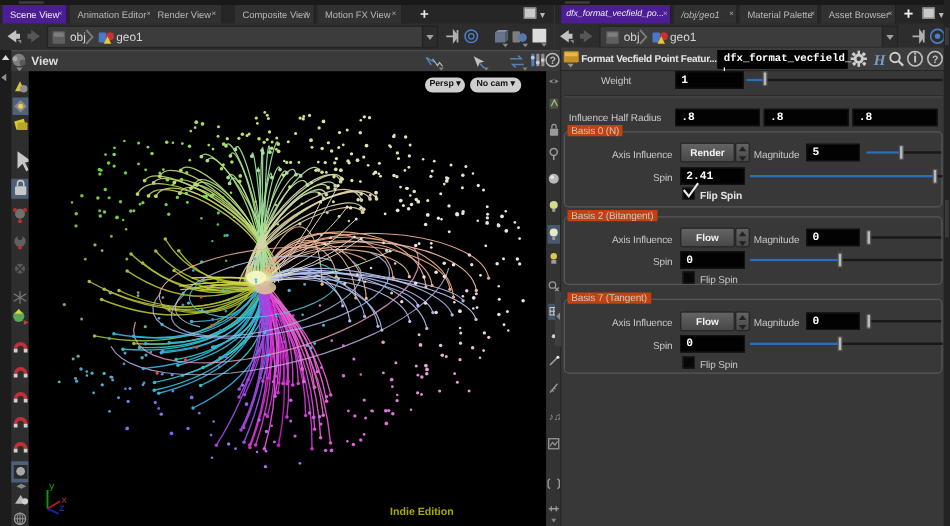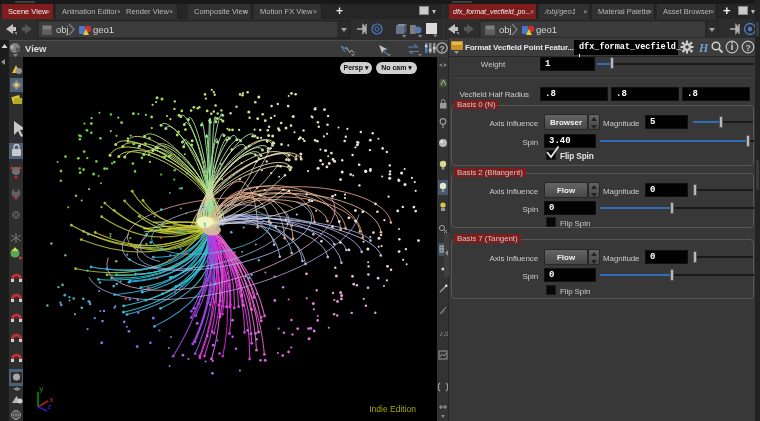--- a/index.html
+++ b/index.html
@@ -1,26 +1,26 @@
 <!DOCTYPE html>
 <html><head><meta charset="utf-8"><style>
 *{margin:0;padding:0;box-sizing:border-box}
 html,body{width:760px;height:421px;overflow:hidden;background:#333;font-family:"Liberation Sans",sans-serif}
 .abs{position:absolute}
 .tab{position:absolute;top:4px;height:15px;font-size:7.5px;color:#b8b8b8;background:#313131;border-right:1px solid #1f1f1f;line-height:15px;padding-left:6px;padding-right:11px;white-space:nowrap;overflow:hidden}
 .tab .x{position:absolute;right:4px;top:0;color:#b0b0b0;font-size:6.5px}
-.tab.active{background:#7f1d1d;color:#efefef}
+.tab.active{background:#4c1d95;color:#efefef}
 .tab.italic{font-style:italic}
 .field{position:absolute;background:#020202;color:#fff;font-family:"Liberation Mono",monospace;font-size:9px;font-weight:bold;line-height:13px;padding-left:4px;border:1px solid #111}
 .lbl{position:absolute;color:#c9c9c9;font-size:8px;letter-spacing:-0.1px;text-align:right;line-height:10px}
 .track{position:absolute;height:2px;background:#191919}
 .bluet{position:absolute;height:2px;background:#2e6db8}
 .handle{position:absolute;width:4px;height:12px;background:#b9b9b9;border:1px solid #555;border-radius:1px}
 .grp{position:absolute;border:1px solid #575757;border-radius:4px}
-.grplbl{position:absolute;background:#7f1d1d;color:#c9c9c9;font-size:8px;letter-spacing:-0.1px;padding:0 3px;line-height:9px}
+.grplbl{position:absolute;background:#c2410c;color:#c9c9c9;font-size:8px;letter-spacing:-0.1px;padding:0 3px;line-height:9px}
 .dd{position:absolute;background:linear-gradient(#646464,#484848);border:1px solid #272727;border-radius:2px;color:#f2f2f2;font-size:8px;font-weight:bold;text-align:center}
 .cb{position:absolute;width:10px;height:10px;background:#070707;border:1px solid #1a1a1a}
 </style></head><body>
 
 <div class="abs" style="left:0;top:0;width:760px;height:4px;background:#191919"></div>
 <div class="abs" style="left:15px;top:1px;width:20px;height:2px;background:#3d3d3d"></div>
 <div class="abs" style="left:452px;top:1px;width:20px;height:2px;background:#3d3d3d"></div>
 
 <div class="abs" style="left:0;top:4px;width:443px;height:15px;background:#262626"></div>
 <div class="tab active" style="left:2px;width:52px">Scene View<span class="x" style="right:3px">×</span></div>
@@ -1002,21 +1002,21 @@
 <div class="abs" style="left:340px;top:62px;width:32px;height:12px;background:#cfcfcf;border-radius:6px;color:#111;font-size:7px;font-weight:bold;line-height:12px;text-align:center">Persp ▾</div>
 <div class="abs" style="left:376px;top:62px;width:41px;height:12px;background:#cfcfcf;border-radius:6px;color:#111;font-size:7px;font-weight:bold;line-height:12px;text-align:center">No cam ▾</div>
 <svg class="abs" style="left:23px;top:380px" width="40" height="38">
   <path d="M15 27 L15 12" stroke="#00a000" stroke-width="1.5"></path>
   <path d="M15 27 L25 21" stroke="#b02020" stroke-width="1.5"></path>
   <path d="M15 27 L24 31" stroke="#2020c0" stroke-width="1.5"></path>
   <text x="16" y="11" font-size="8" fill="#00b000" font-family="Liberation Mono">y</text>
   <text x="26" y="22" font-size="8" fill="#c03030" font-family="Liberation Mono">x</text>
   <text x="24" y="29" font-size="8" fill="#3030d0" font-family="Liberation Mono">z</text>
 </svg>
-<div class="abs" style="left:330px;top:404px;width:86px;text-align:right;color:#a8a800;font-size:8.5px;font-weight:normal">Indie Edition</div>
+<div class="abs" style="left:312px;top:404px;width:86px;text-align:left;color:#a8a800;font-size:8.5px;font-weight:bold">Indie Edition</div>
 
 <div class="abs" style="left:437px;top:57px;width:12px;height:364px;background:#333"></div>
 <svg class="abs" style="left:437px;top:57px" width="12" height="364">
     <rect x="11" y="0" width="1.5" height="364" fill="#4a4a4a"></rect>
 <path d="M2 8 q4 -3 8 0 q-4 3 -8 0" fill="#888"></path>
     <circle cx="6" cy="8" r="1.2" fill="#333"></circle>
 <rect x="2.5" y="22" width="7" height="8" rx="1" fill="#49543e"></rect>
     <path d="M4 28 l2.5 -5 l2.5 5" stroke="#a8b488" fill="none" stroke-width="1"></path>
 <rect x="3" y="46" width="6.5" height="5.5" rx="0.5" fill="#9a9a9a"></rect>
     <path d="M4.5 46 v-1.8 a1.7 1.7 0 0 1 3.4 0 v1.8" stroke="#9a9a9a" fill="none"></path>
@@ -1088,40 +1088,40 @@
 </svg>
 
 <div class="lbl" style="left:405px;top:60px;width:100px">Weight</div>
 <div class="field" style="left:540px;top:57px;width:55px;height:14px">1</div>
 <div class="track" style="left:597px;top:63px;width:157px"></div>
 <div class="bluet" style="left:597px;top:63px;width:15px"></div>
 <div class="handle" style="left:610px;top:57px"></div>
 <div class="abs" style="left:451px;top:76px;width:303px;height:1px;background:#2c2c2c"></div>
 <div class="abs" style="left:451px;top:77px;width:303px;height:1px;background:#474747"></div>
 
-<div class="lbl" style="left:429px;top:90px;width:100px">Vecfield Half Radius</div>
+<div class="lbl" style="left:429px;top:90px;width:100px">Influence Half Radius</div>
 <div class="field" style="left:540px;top:87px;width:68px;height:14px">.8</div>
 <div class="field" style="left:611px;top:87px;width:68px;height:14px">.8</div>
 <div class="field" style="left:682px;top:87px;width:68px;height:14px">.8</div>
 
 <div class="grp" style="left:451px;top:105px;width:303px;height:61px"></div>
 <div class="grplbl" style="left:454px;top:100px">Basis 0 (N)</div>
 <div class="lbl" style="left:438px;top:119px;width:100px">Axis Influence</div>
-<div class="dd" style="left:544px;top:114px;width:44px;height:16px;line-height:15px">Browser</div>
+<div class="dd" style="left:544px;top:114px;width:44px;height:16px;line-height:15px">Render</div>
 <div class="dd" style="left:588px;top:114px;width:12px;height:16px"><svg width="10" height="14" style="margin-top:1px">
       <path d="M5 1 l3 4 h-6 Z" fill="#222"></path>
       <path d="M5 13 l-3 -4 h6 Z" fill="#222"></path>
     </svg></div>
 <div class="lbl" style="left:603px;top:119px;width:44px;text-align:left">Magnitude</div>
 <div class="field" style="left:645px;top:115px;width:43px;height:14px">5</div>
 <div class="track" style="left:693px;top:121px;width:60px"></div>
 <div class="bluet" style="left:693px;top:121px;width:28px"></div>
 <div class="handle" style="left:719px;top:116px"></div>
 <div class="lbl" style="left:438px;top:138px;width:100px">Spin</div>
-<div class="field" style="left:544px;top:134px;width:52px;height:14px">3.40</div>
+<div class="field" style="left:544px;top:134px;width:52px;height:14px">2.41</div>
 <div class="track" style="left:600px;top:140px;width:154px"></div>
 <div class="bluet" style="left:600px;top:140px;width:148px"></div>
 <div class="handle" style="left:746px;top:135px"></div>
 <div class="cb" style="left:546px;top:150px"></div>
 <svg class="abs" style="left:543px;top:144px" width="17" height="16">
     <path d="M4 8 l4 5 l7.5 -10.5" stroke="#ececec" stroke-width="1.7" fill="none"></path>
   </svg>
 <div class="lbl" style="left:560px;top:152px;width:50px;text-align:left;font-weight:bold;color:#e4e4e4;font-size:8.2px">Flip Spin</div>
 
 <div class="grp" style="left:451px;top:173px;width:303px;height:55px"></div>

